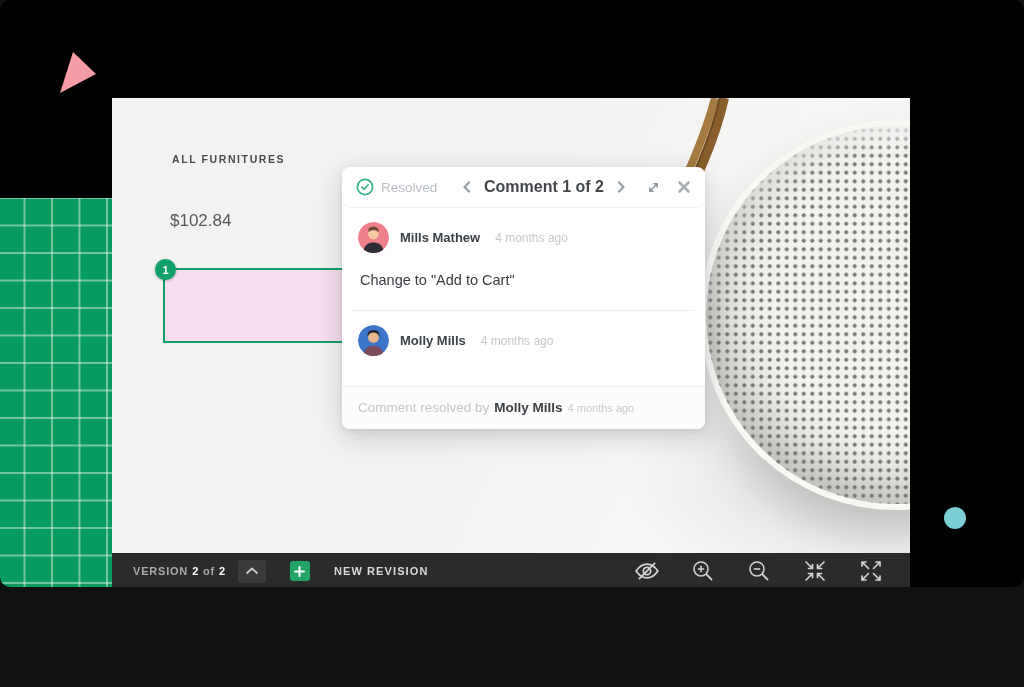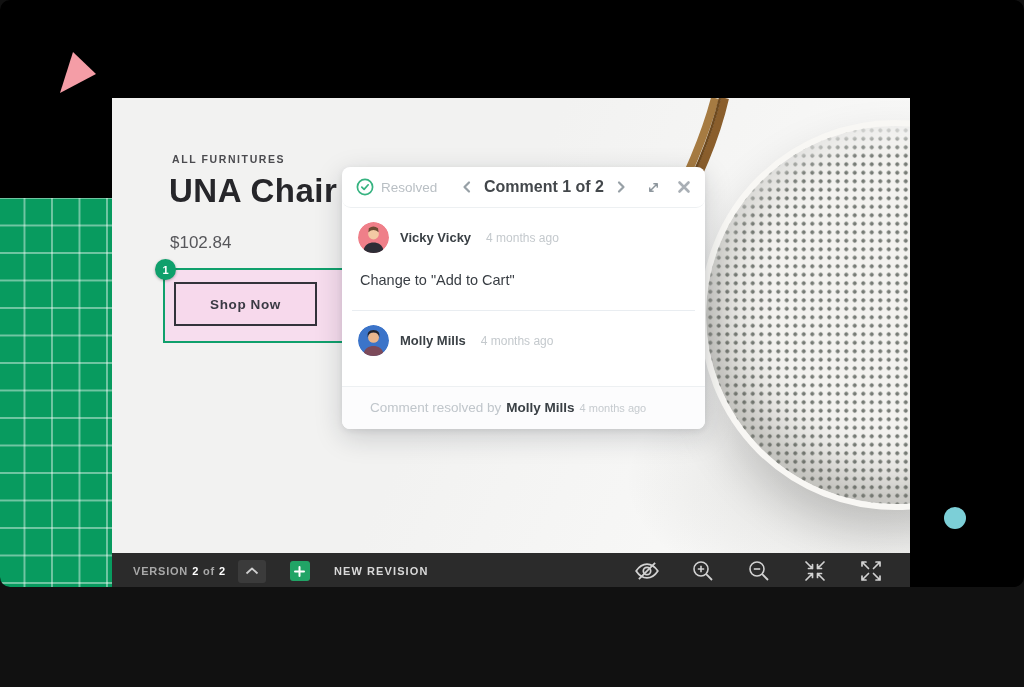--- a/index.html
+++ b/index.html
@@ -24,21 +24,21 @@
   .speaker { position:absolute; left:588px; top:22px; width:390px; height:390px; border-radius:50%;
     background-color:#f3f2ef;
     background-image:radial-gradient(circle, #777c76 1.7px, rgba(120,125,118,0) 2.3px);
     background-size:8.5px 8.5px;
     border:6px solid #f8f7f4;
     box-shadow: inset 14px -18px 46px rgba(95,95,88,.38), inset -6px 10px 22px rgba(255,255,255,.95), 0 22px 45px rgba(0,0,0,.16); }
   .strap { position:absolute; left:0; top:0; width:798px; height:455px; }
 
   .category { position:absolute; left:60px; top:55px; font-size:10.5px; font-weight:700; letter-spacing:1.6px; color:#4b4b4f; }
   .title { position:absolute; left:57px; top:74px; font-size:33px; font-weight:700; color:#26262a; letter-spacing:.5px; }
-  .price { position:absolute; left:58px; top:135px; font-size:17px; font-weight:500; color:#57575b; }
+  .price { position:absolute; left:58px; top:113px; font-size:17px; font-weight:500; color:#57575b; }
 
   .annotation-rect { position:absolute; left:51px; top:170px; width:232px; height:75px;
     background:#f7ddee; border:2px solid #10a06c; }
   .shop-btn { position:absolute; left:62px; top:184px; width:143px; height:44px; background:#f7d9ec;
     border:2px solid #33333b; display:flex; align-items:center; justify-content:center;
     font-size:13.5px; font-weight:700; letter-spacing:.6px; color:#3a3a44; }
   .marker { position:absolute; left:43px; top:161px; width:21px; height:21px; border-radius:50%;
     background:#0fa06c; color:#fff; font-size:11px; font-weight:700; display:flex; align-items:center; justify-content:center;
     box-shadow:0 1px 3px rgba(0,0,0,.3); z-index:4; }
 
@@ -55,21 +55,21 @@
 
   .comment-row { padding:14px 16px 4px; }
   .comment-head { display:flex; align-items:center; gap:11px; }
   .avatar { width:31px; height:31px; border-radius:50%; overflow:hidden; flex:0 0 auto; }
   .author { font-size:13px; font-weight:700; color:#3a4045; }
   .timestamp { font-size:12px; color:#c4c9cd; margin-left:4px; }
   .comment-text { font-size:14.5px; color:#383d43; padding:19px 0 18px 2px; }
   .divider { height:1px; background:#e9edf1; margin:0 10px; }
   .comment-spacer { height:26px; }
 
-  .panel-footer { display:flex; align-items:baseline; gap:5px; padding:13px 28px 14px; border-top:1px solid #edf0f2;
+  .panel-footer { display:flex; align-items:baseline; gap:5px; padding:13px 16px 14px; border-top:1px solid #edf0f2;
     background:#fcfcfd; border-radius:0 0 8px 8px; }
   .footer-prefix { font-size:13.5px; color:#c0c6cb; }
   .footer-author { font-size:13.5px; font-weight:700; color:#3a4045; }
   .footer-time { font-size:11px; color:#c6cbcf; }
 
   
   .toolbar { position:absolute; left:112px; top:553px; width:798px; height:36px; background:#2b2b2b; z-index:3;
     display:flex; align-items:center; padding:0 26px 0 21px; }
   .version-group { display:flex; align-items:center; gap:4px; font-size:11px; letter-spacing:.8px; }
   .v-dim { color:#a9a9a9; font-weight:600; }
@@ -98,25 +98,23 @@
   <div class="canvas">
     <div class="speaker-shadow"></div>
     <div class="speaker"></div>
     <svg class="strap" viewBox="0 0 798 455">
       <path d="M 603 0 C 592 42 571 88 549 130" fill="none" stroke="#a67b42" stroke-width="8"></path>
       <path d="M 613 0 C 603 44 582 90 558 132" fill="none" stroke="#8a5e2c" stroke-width="8"></path>
       <path d="M 608 0 C 598 43 577 89 554 131" fill="none" stroke="#6e4a20" stroke-width="2.5"></path>
     </svg>
 
     <div class="category">ALL FURNITURES</div>
-    <div class="title">UNA Chair</div>
     <div class="price">$102.84</div>
 
     <div class="annotation-rect"></div>
-    <div class="shop-btn">Shop Now</div>
     <div class="marker">1</div>
   </div>
 
   <div class="panel">
     <div class="panel-header">
       <div class="status">
         <svg width="18" height="18" viewBox="0 0 18 18">
           <circle cx="9" cy="9" r="7.6" fill="none" stroke="#36b380" stroke-width="1.7"></circle>
           <polyline points="5.8,9.2 8.1,11.4 12.2,6.8" fill="none" stroke="#36b380" stroke-width="1.7" stroke-linecap="round" stroke-linejoin="round"></polyline>
         </svg>
@@ -150,21 +148,21 @@
     <div class="comment-row">
       <div class="comment-head">
         <span class="avatar">
           <svg width="31" height="31" viewBox="0 0 31 31">
             <circle cx="15.5" cy="15.5" r="15.5" fill="#ef7f89"></circle>
             <circle cx="15.5" cy="12" r="5.4" fill="#f3c9a4"></circle>
             <path d="M5 31 C6 22 11 20.5 15.5 20.5 C20 20.5 25 22 26 31 Z" fill="#2d2d36"></path>
             <path d="M10.4 10.2 q5 -4.4 10.2 0 l-.6 -4 q-4.6 -3.4 -9.2 0 Z" fill="#6d4a33"></path>
           </svg>
         </span>
-        <span class="author">Vicky Vicky</span>
+        <span class="author">Mills Mathew</span>
         <span class="timestamp">4 months ago</span>
       </div>
       <div class="comment-text">Change to "Add to Cart"</div>
     </div>
 
     <div class="divider"></div>
 
     <div class="comment-row">
       <div class="comment-head">
         <span class="avatar">

